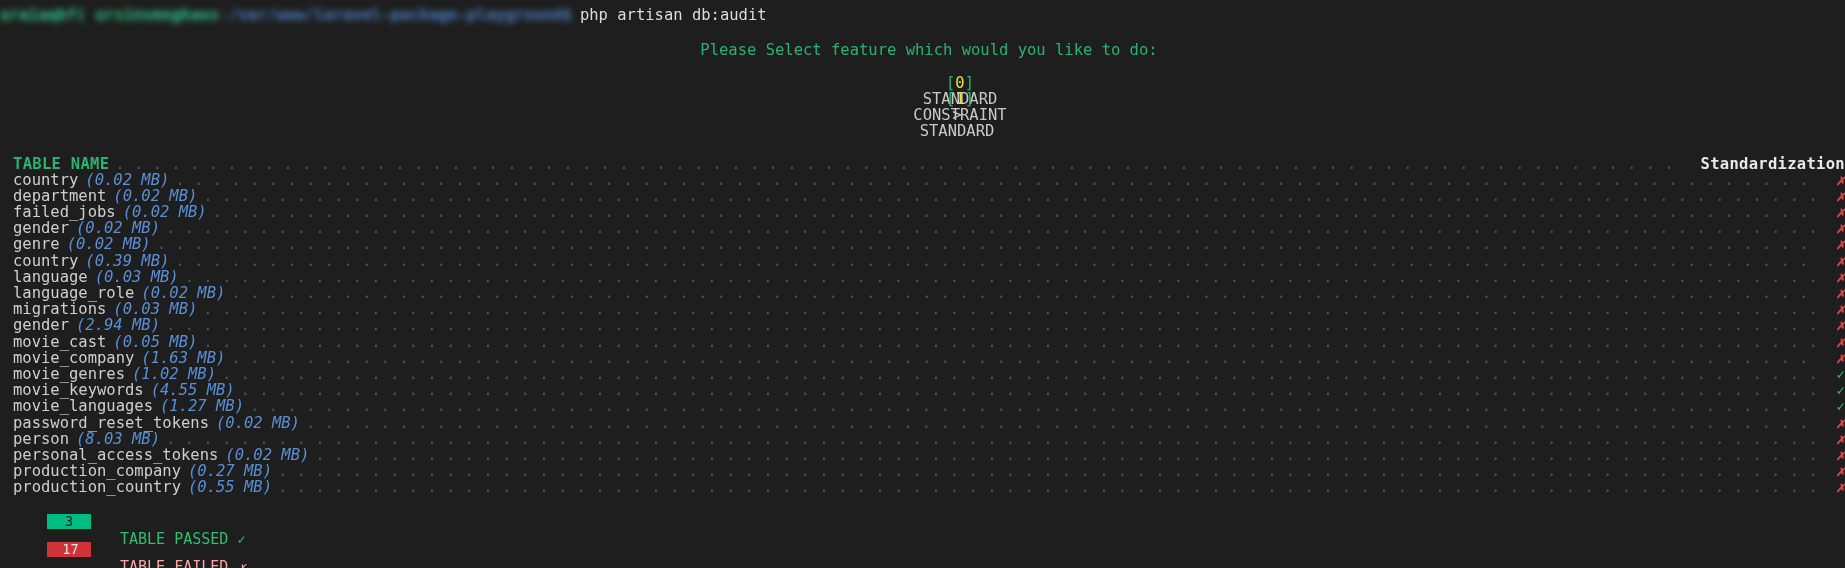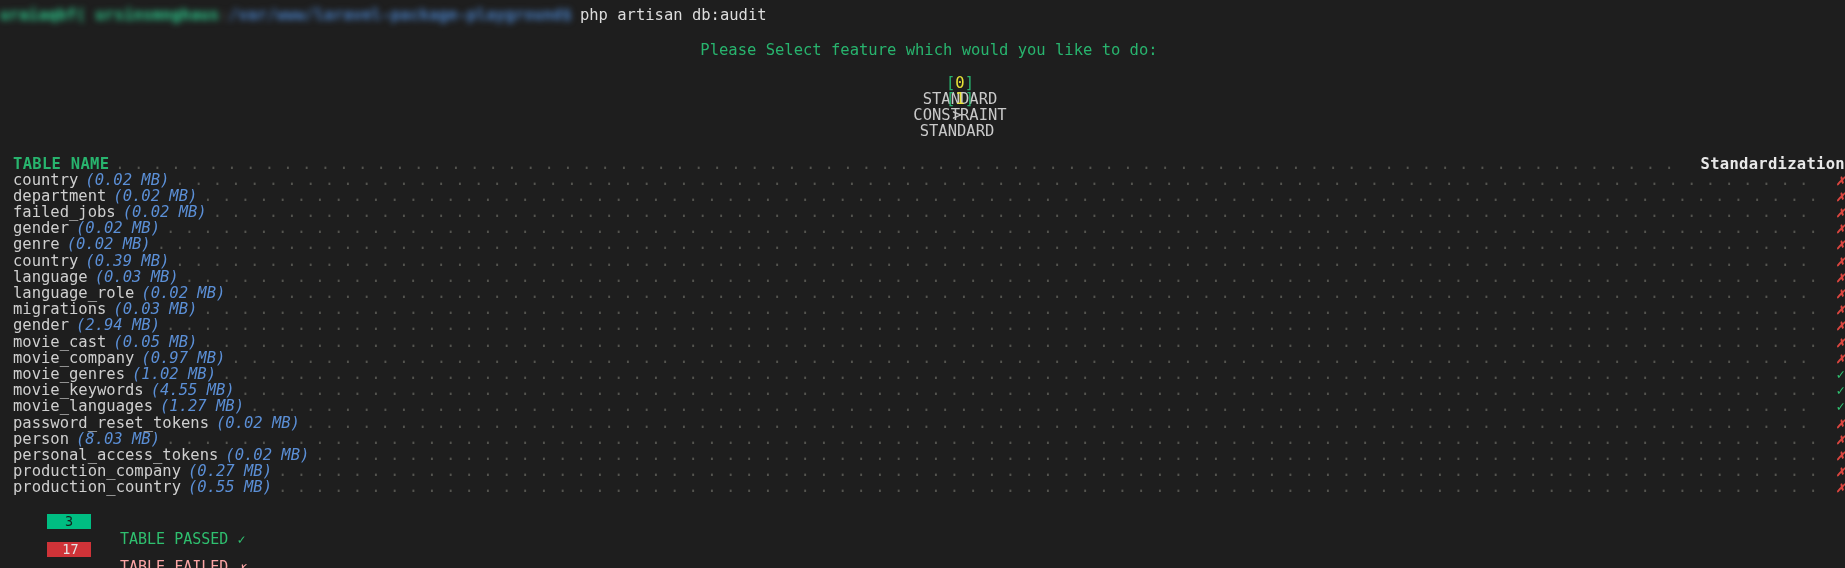--- a/index.html
+++ b/index.html
@@ -176,21 +176,21 @@
       <div class="trow"><span class="tname">department</span><span class="tsize">(0.02 MB)</span><span class="dots">. . . . . . . . . . . . . . . . . . . . . . . . . . . . . . . . . . . . . . . . . . . . . . . . . . . . . . . . . . . . . . . . . . . . . . . . . . . . . . . . . . . . . . . </span><span class="tstat fail">✗</span></div>
       <div class="trow"><span class="tname">failed_jobs</span><span class="tsize">(0.02 MB)</span><span class="dots">. . . . . . . . . . . . . . . . . . . . . . . . . . . . . . . . . . . . . . . . . . . . . . . . . . . . . . . . . . . . . . . . . . . . . . . . . . . . . . . . . . . . . . </span><span class="tstat fail">✗</span></div>
       <div class="trow"><span class="tname">gender</span><span class="tsize">(0.02 MB)</span><span class="dots">. . . . . . . . . . . . . . . . . . . . . . . . . . . . . . . . . . . . . . . . . . . . . . . . . . . . . . . . . . . . . . . . . . . . . . . . . . . . . . . . . . . . . . . . . </span><span class="tstat fail">✗</span></div>
       <div class="trow"><span class="tname">genre</span><span class="tsize">(0.02 MB)</span><span class="dots">. . . . . . . . . . . . . . . . . . . . . . . . . . . . . . . . . . . . . . . . . . . . . . . . . . . . . . . . . . . . . . . . . . . . . . . . . . . . . . . . . . . . . . . . . </span><span class="tstat fail">✗</span></div>
       <div class="trow"><span class="tname">country</span><span class="tsize">(0.39 MB)</span><span class="dots">. . . . . . . . . . . . . . . . . . . . . . . . . . . . . . . . . . . . . . . . . . . . . . . . . . . . . . . . . . . . . . . . . . . . . . . . . . . . . . . . . . . . . . . . </span><span class="tstat fail">✗</span></div>
       <div class="trow"><span class="tname">language</span><span class="tsize">(0.03 MB)</span><span class="dots">. . . . . . . . . . . . . . . . . . . . . . . . . . . . . . . . . . . . . . . . . . . . . . . . . . . . . . . . . . . . . . . . . . . . . . . . . . . . . . . . . . . . . . . . </span><span class="tstat fail">✗</span></div>
       <div class="trow"><span class="tname">language_role</span><span class="tsize">(0.02 MB)</span><span class="dots">. . . . . . . . . . . . . . . . . . . . . . . . . . . . . . . . . . . . . . . . . . . . . . . . . . . . . . . . . . . . . . . . . . . . . . . . . . . . . . . . . . . . . </span><span class="tstat fail">✗</span></div>
       <div class="trow"><span class="tname">migrations</span><span class="tsize">(0.03 MB)</span><span class="dots">. . . . . . . . . . . . . . . . . . . . . . . . . . . . . . . . . . . . . . . . . . . . . . . . . . . . . . . . . . . . . . . . . . . . . . . . . . . . . . . . . . . . . . . </span><span class="tstat fail">✗</span></div>
       <div class="trow"><span class="tname">gender</span><span class="tsize">(2.94 MB)</span><span class="dots">. . . . . . . . . . . . . . . . . . . . . . . . . . . . . . . . . . . . . . . . . . . . . . . . . . . . . . . . . . . . . . . . . . . . . . . . . . . . . . . . . . . . . . . . . </span><span class="tstat fail">✗</span></div>
       <div class="trow"><span class="tname">movie_cast</span><span class="tsize">(0.05 MB)</span><span class="dots">. . . . . . . . . . . . . . . . . . . . . . . . . . . . . . . . . . . . . . . . . . . . . . . . . . . . . . . . . . . . . . . . . . . . . . . . . . . . . . . . . . . . . . . </span><span class="tstat fail">✗</span></div>
-      <div class="trow"><span class="tname">movie_company</span><span class="tsize">(0.97 MB)</span><span class="dots">. . . . . . . . . . . . . . . . . . . . . . . . . . . . . . . . . . . . . . . . . . . . . . . . . . . . . . . . . . . . . . . . . . . . . . . . . . . . . . . . . . . . . </span><span class="tstat fail">✗</span></div>
+      <div class="trow"><span class="tname">movie_company</span><span class="tsize">(1.63 MB)</span><span class="dots">. . . . . . . . . . . . . . . . . . . . . . . . . . . . . . . . . . . . . . . . . . . . . . . . . . . . . . . . . . . . . . . . . . . . . . . . . . . . . . . . . . . . . </span><span class="tstat fail">✗</span></div>
       <div class="trow"><span class="tname">movie_genres</span><span class="tsize">(1.02 MB)</span><span class="dots">. . . . . . . . . . . . . . . . . . . . . . . . . . . . . . . . . . . . . . . . . . . . . . . . . . . . . . . . . . . . . . . . . . . . . . . . . . . . . . . . . . . . . . </span><span class="tstat pass">✓</span></div>
       <div class="trow"><span class="tname">movie_keywords</span><span class="tsize">(4.55 MB)</span><span class="dots">. . . . . . . . . . . . . . . . . . . . . . . . . . . . . . . . . . . . . . . . . . . . . . . . . . . . . . . . . . . . . . . . . . . . . . . . . . . . . . . . . . . . . </span><span class="tstat pass">✓</span></div>
       <div class="trow"><span class="tname">movie_languages</span><span class="tsize">(1.27 MB)</span><span class="dots">. . . . . . . . . . . . . . . . . . . . . . . . . . . . . . . . . . . . . . . . . . . . . . . . . . . . . . . . . . . . . . . . . . . . . . . . . . . . . . . . . . . . </span><span class="tstat pass">✓</span></div>
       <div class="trow"><span class="tname">password_reset_tokens</span><span class="tsize">(0.02 MB)</span><span class="dots">. . . . . . . . . . . . . . . . . . . . . . . . . . . . . . . . . . . . . . . . . . . . . . . . . . . . . . . . . . . . . . . . . . . . . . . . . . . . . . . . . </span><span class="tstat fail">✗</span></div>
       <div class="trow"><span class="tname">person</span><span class="tsize">(8.03 MB)</span><span class="dots">. . . . . . . . . . . . . . . . . . . . . . . . . . . . . . . . . . . . . . . . . . . . . . . . . . . . . . . . . . . . . . . . . . . . . . . . . . . . . . . . . . . . . . . . . </span><span class="tstat fail">✗</span></div>
       <div class="trow"><span class="tname">personal_access_tokens</span><span class="tsize">(0.02 MB)</span><span class="dots">. . . . . . . . . . . . . . . . . . . . . . . . . . . . . . . . . . . . . . . . . . . . . . . . . . . . . . . . . . . . . . . . . . . . . . . . . . . . . . . . . </span><span class="tstat fail">✗</span></div>
       <div class="trow"><span class="tname">production_company</span><span class="tsize">(0.27 MB)</span><span class="dots">. . . . . . . . . . . . . . . . . . . . . . . . . . . . . . . . . . . . . . . . . . . . . . . . . . . . . . . . . . . . . . . . . . . . . . . . . . . . . . . . . . . </span><span class="tstat fail">✗</span></div>
       <div class="trow"><span class="tname">production_country</span><span class="tsize">(0.55 MB)</span><span class="dots">. . . . . . . . . . . . . . . . . . . . . . . . . . . . . . . . . . . . . . . . . . . . . . . . . . . . . . . . . . . . . . . . . . . . . . . . . . . . . . . . . . . </span><span class="tstat fail">✗</span></div>
     </div>
 

